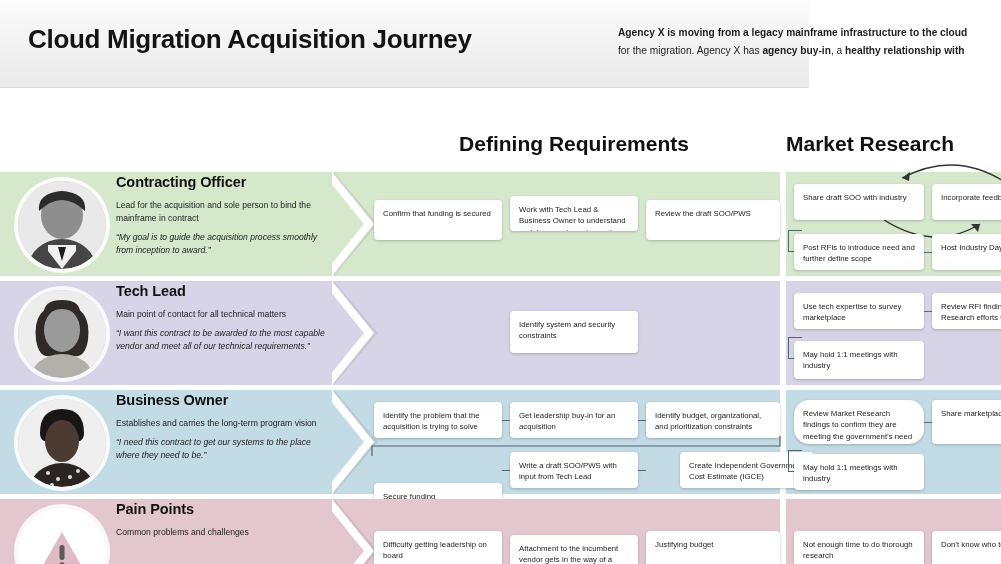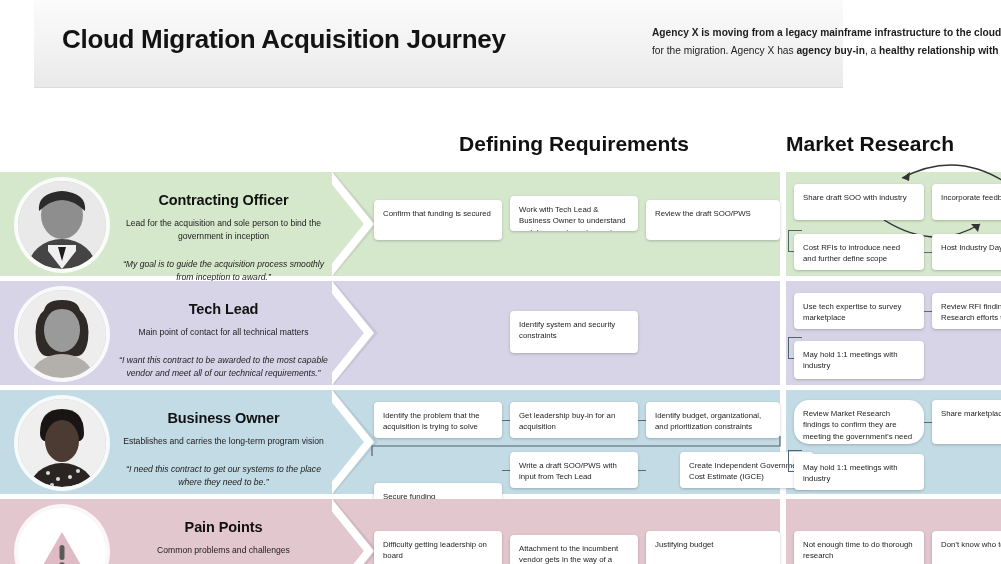--- a/index.html
+++ b/index.html
@@ -9,21 +9,20 @@
     font-family: "Liberation Sans", sans-serif;
     background: #ffffff;
   }
 
   
   .header {
     position: absolute; left: 0; top: 0;
     width: 809px; height: 88px;
     background: linear-gradient(180deg, #fbfbfb 0%, #f2f2f2 55%, #e9e9e9 100%);
     border-bottom: 1px solid #dcdcdc;
-    margin-left: 34px;
   }
   .page-title {
     position: absolute; left: 28px; top: 24px;
     font-size: 26px; font-weight: bold; color: #131313;
     letter-spacing: -0.3px; white-space: nowrap;
   }
   .intro {
     position: absolute; left: 618px; top: 24px;
     width: 400px;
     font-size: 10.2px; line-height: 18px; color: #1d1d1d;
@@ -70,29 +69,29 @@
   }
 
   
   .persona-photo {
     position: absolute; left: 18px; top: 9px;
     width: 88px; height: 88px; border-radius: 50%;
     overflow: hidden; background: #cfcfcf;
     box-shadow: 0 0 0 4px rgba(255,255,255,0.85);
   }
   .persona-photo svg { display: block; width: 100%; height: 100%; }
-  .persona-text { position: absolute; left: 116px; top: 20px; width: 215px; text-align: center; }
+  .persona-text { position: absolute; left: 116px; top: 2px; width: 215px; }
   .persona-name {
     font-size: 14.5px; font-weight: bold; color: #111; margin-bottom: 9px;
     letter-spacing: -0.1px;
   }
   .persona-desc { font-size: 8.6px; line-height: 13px; color: #1c1c1c; }
   .persona-quote {
     font-size: 8.6px; line-height: 13px; color: #1c1c1c;
-    font-style: italic; margin-top: 15px;
+    font-style: italic; margin-top: 6px;
   }
 
   
   .card {
     position: absolute;
     background: #ffffff;
     border-radius: 4px;
     box-shadow: 0 1px 3px rgba(0,0,0,0.22);
     padding: 8px 9px;
     font-size: 7.8px; line-height: 11.4px; color: #1d1d1d;
@@ -152,21 +151,21 @@
         <ellipse cx="44" cy="34" rx="21" ry="24" fill="#8e8e8e"></ellipse>
         <path d="M21 30 q23 -22 46 0 q2 -18 -23 -20 q-25 2 -23 20z" fill="#2b2b2b"></path>
         <ellipse cx="44" cy="88" rx="34" ry="30" fill="#454545"></ellipse>
         <path d="M30 70 L44 88 L58 70 L58 64 L30 64z" fill="#f0f0f0"></path>
         <path d="M40 66 L44 80 L48 66z" fill="#1d1d1d"></path>
       </g>
     </svg>
   </div>
   <div class="persona-text">
     <div class="persona-name">Contracting Officer</div>
-    <div class="persona-desc">Lead for the acquisition and sole person to bind the government in inception</div>
+    <div class="persona-desc">Lead for the acquisition and sole person to bind the mainframe in contract</div>
     <div class="persona-quote">“My goal is to guide the acquisition process smoothly from inception to award.”</div>
   </div>
 
   <div class="card" style="left:374px;top:28px;width:128px;height:40px;">Confirm that funding is secured</div>
   <div class="card" style="left:510px;top:24px;width:128px;height:35px;">Work with Tech Lead &amp; Business Owner to understand and document requirements</div>
   <div class="card" style="left:646px;top:28px;width:134px;height:40px;">Review the draft SOO/PWS</div>
 
   <svg class="arrow-svg" style="left:880px;top:-18px;width:130px;height:34px;">
     <path d="M125 28 Q 75 -4 22 24" stroke="#333" stroke-width="1.4" fill="none"></path>
     <path d="M22 24 L30 18 L29 27 Z" fill="#333"></path>
@@ -174,21 +173,21 @@
 
   <div class="card" style="left:794px;top:12px;width:130px;height:36px;">Share draft SOO with industry</div>
   <div class="card" style="left:932px;top:12px;width:130px;height:36px;">Incorporate feedback</div>
 
   <svg class="arrow-svg" style="left:880px;top:48px;width:130px;height:24px;">
     <path d="M4 0 Q 55 32 100 4" stroke="#333" stroke-width="1.4" fill="none"></path>
     <path d="M100 4 L91 4 L98 12 Z" fill="#333"></path>
   </svg>
 
   <div class="wrapline" style="left:788px;top:58px;width:14px;height:22px;"></div>
-  <div class="card" style="left:794px;top:62px;width:130px;height:36px;">Cost RFIs to introduce need and further define scope</div>
+  <div class="card" style="left:794px;top:62px;width:130px;height:36px;">Post RFIs to introduce need and further define scope</div>
   <div class="conn" style="left:924px;top:80px;width:8px;"></div>
   <div class="card" style="left:932px;top:62px;width:130px;height:36px;">Host Industry Day</div>
 </div>
 
 <div class="stage" style="left:0;top:281px;width:1001px;height:104px;padding-left:23px;">
   <div class="band left row-purple"></div>
   <div class="chev-shadow"></div>
   <div class="chevron"></div>
   <div class="band right row-purple"></div>
 

